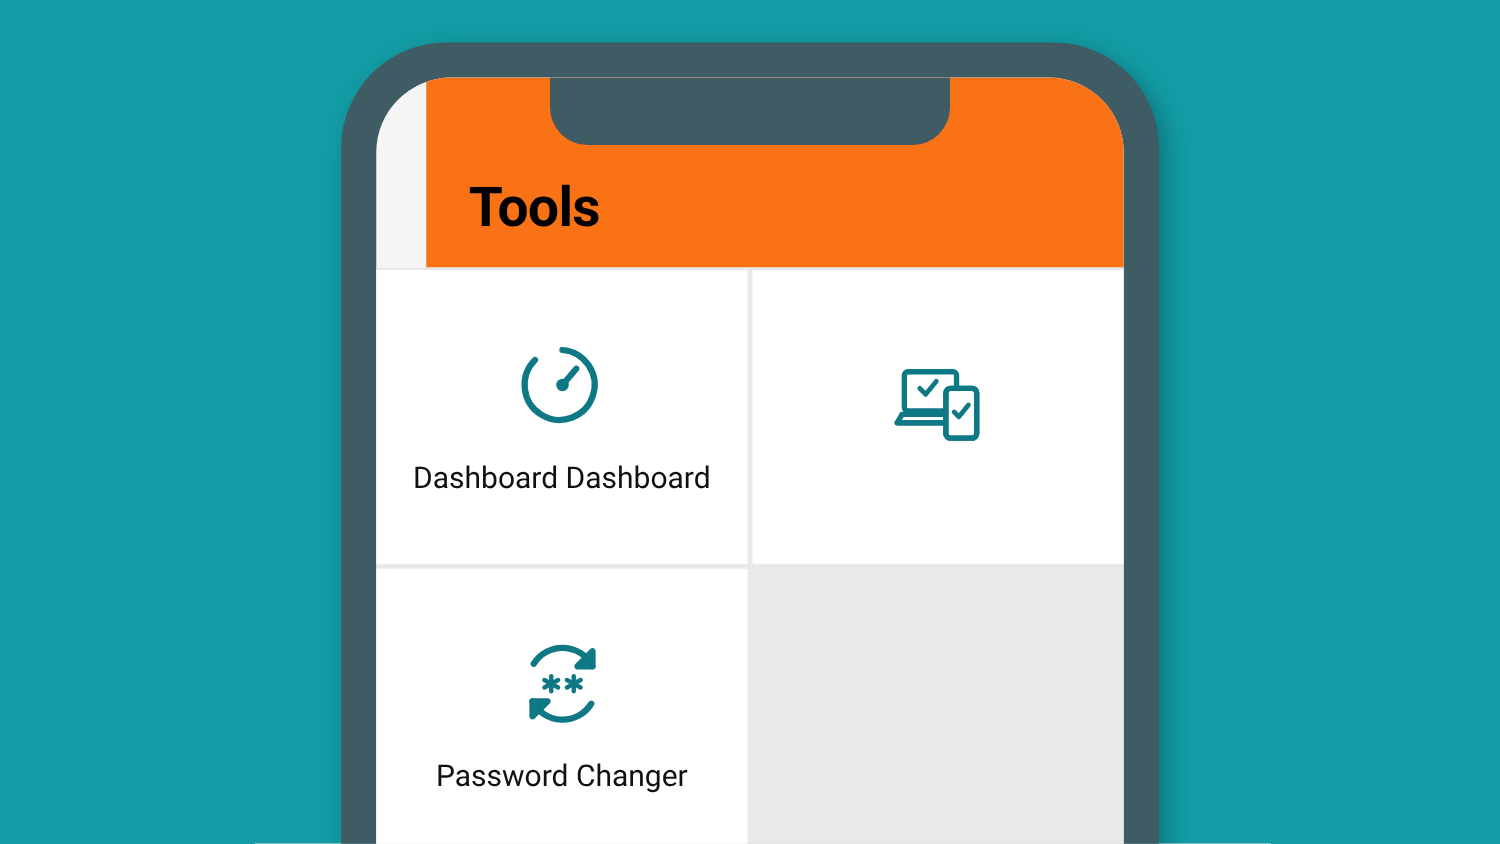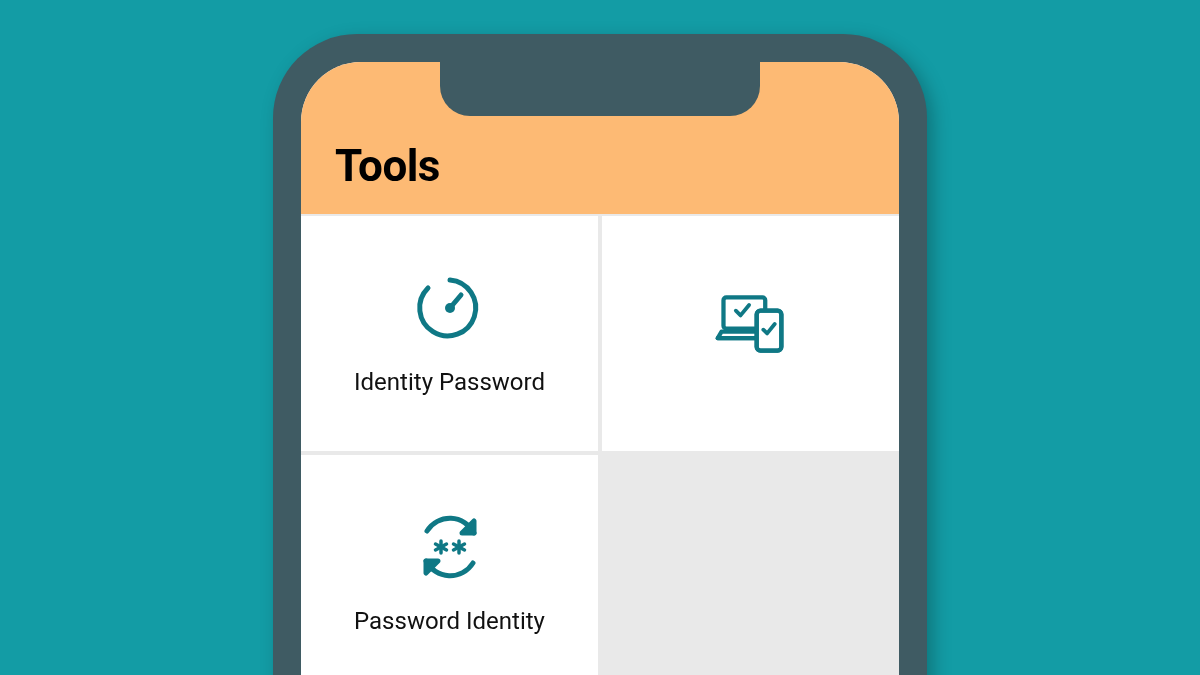--- a/index.html
+++ b/index.html
@@ -43,21 +43,22 @@
     transform: translateX(-50%);
     width: 320px;
     height: 54px;
     background: #3f5b63;
     border-bottom-left-radius: 30px;
     border-bottom-right-radius: 30px;
     z-index: 5;
   }
   .header {
     padding: 78px 34px 22px 34px;
-    background: #fdba74;
+    background: #f97316;
+    margin-left: 40px;
   }
   .header h1 {
     margin: 0;
     font-size: 44px;
     font-weight: 700;
     color: #000;
     letter-spacing: -0.5px;
   }
   .grid {
     display: grid;
@@ -111,21 +112,21 @@
         <div class="tile">
           <span class="icon">
             <svg width="70" height="70" viewBox="0 0 70 70">
               <g fill="none" stroke="#0f7885" stroke-width="5" stroke-linecap="round">
                 <path d="M35 7 A28 28 0 1 1 13 15"></path>
                 <circle cx="35" cy="35" r="5" fill="#0f7885" stroke="none"></circle>
                 <line x1="35" y1="35" x2="46" y2="22"></line>
               </g>
             </svg>
           </span>
-          <span class="label">Identity Password</span>
+          <span class="label">Dashboard Dashboard</span>
         </div>
 
 
         <div class="tile">
           <span class="icon">
             <svg width="78" height="66" viewBox="0 0 78 66">
               <g fill="none" stroke="#0f7885" stroke-width="4.5" stroke-linejoin="round" stroke-linecap="round">
 
                 <rect x="10" y="6" width="44" height="33" rx="3"></rect>
 
@@ -158,19 +159,19 @@
                   <line x1="28" y1="29" x2="28" y2="41"></line>
                   <line x1="22.5" y1="32" x2="33.5" y2="38"></line>
                   <line x1="22.5" y1="38" x2="33.5" y2="32"></line>
                   <line x1="46" y1="29" x2="46" y2="41"></line>
                   <line x1="40.5" y1="32" x2="51.5" y2="38"></line>
                   <line x1="40.5" y1="38" x2="51.5" y2="32"></line>
                 </g>
               </g>
             </svg>
           </span>
-          <span class="label">Password Identity</span>
+          <span class="label">Password Changer</span>
         </div>
 
       </div>
     </div>
   </div>
 </div>
 
 </body></html>

